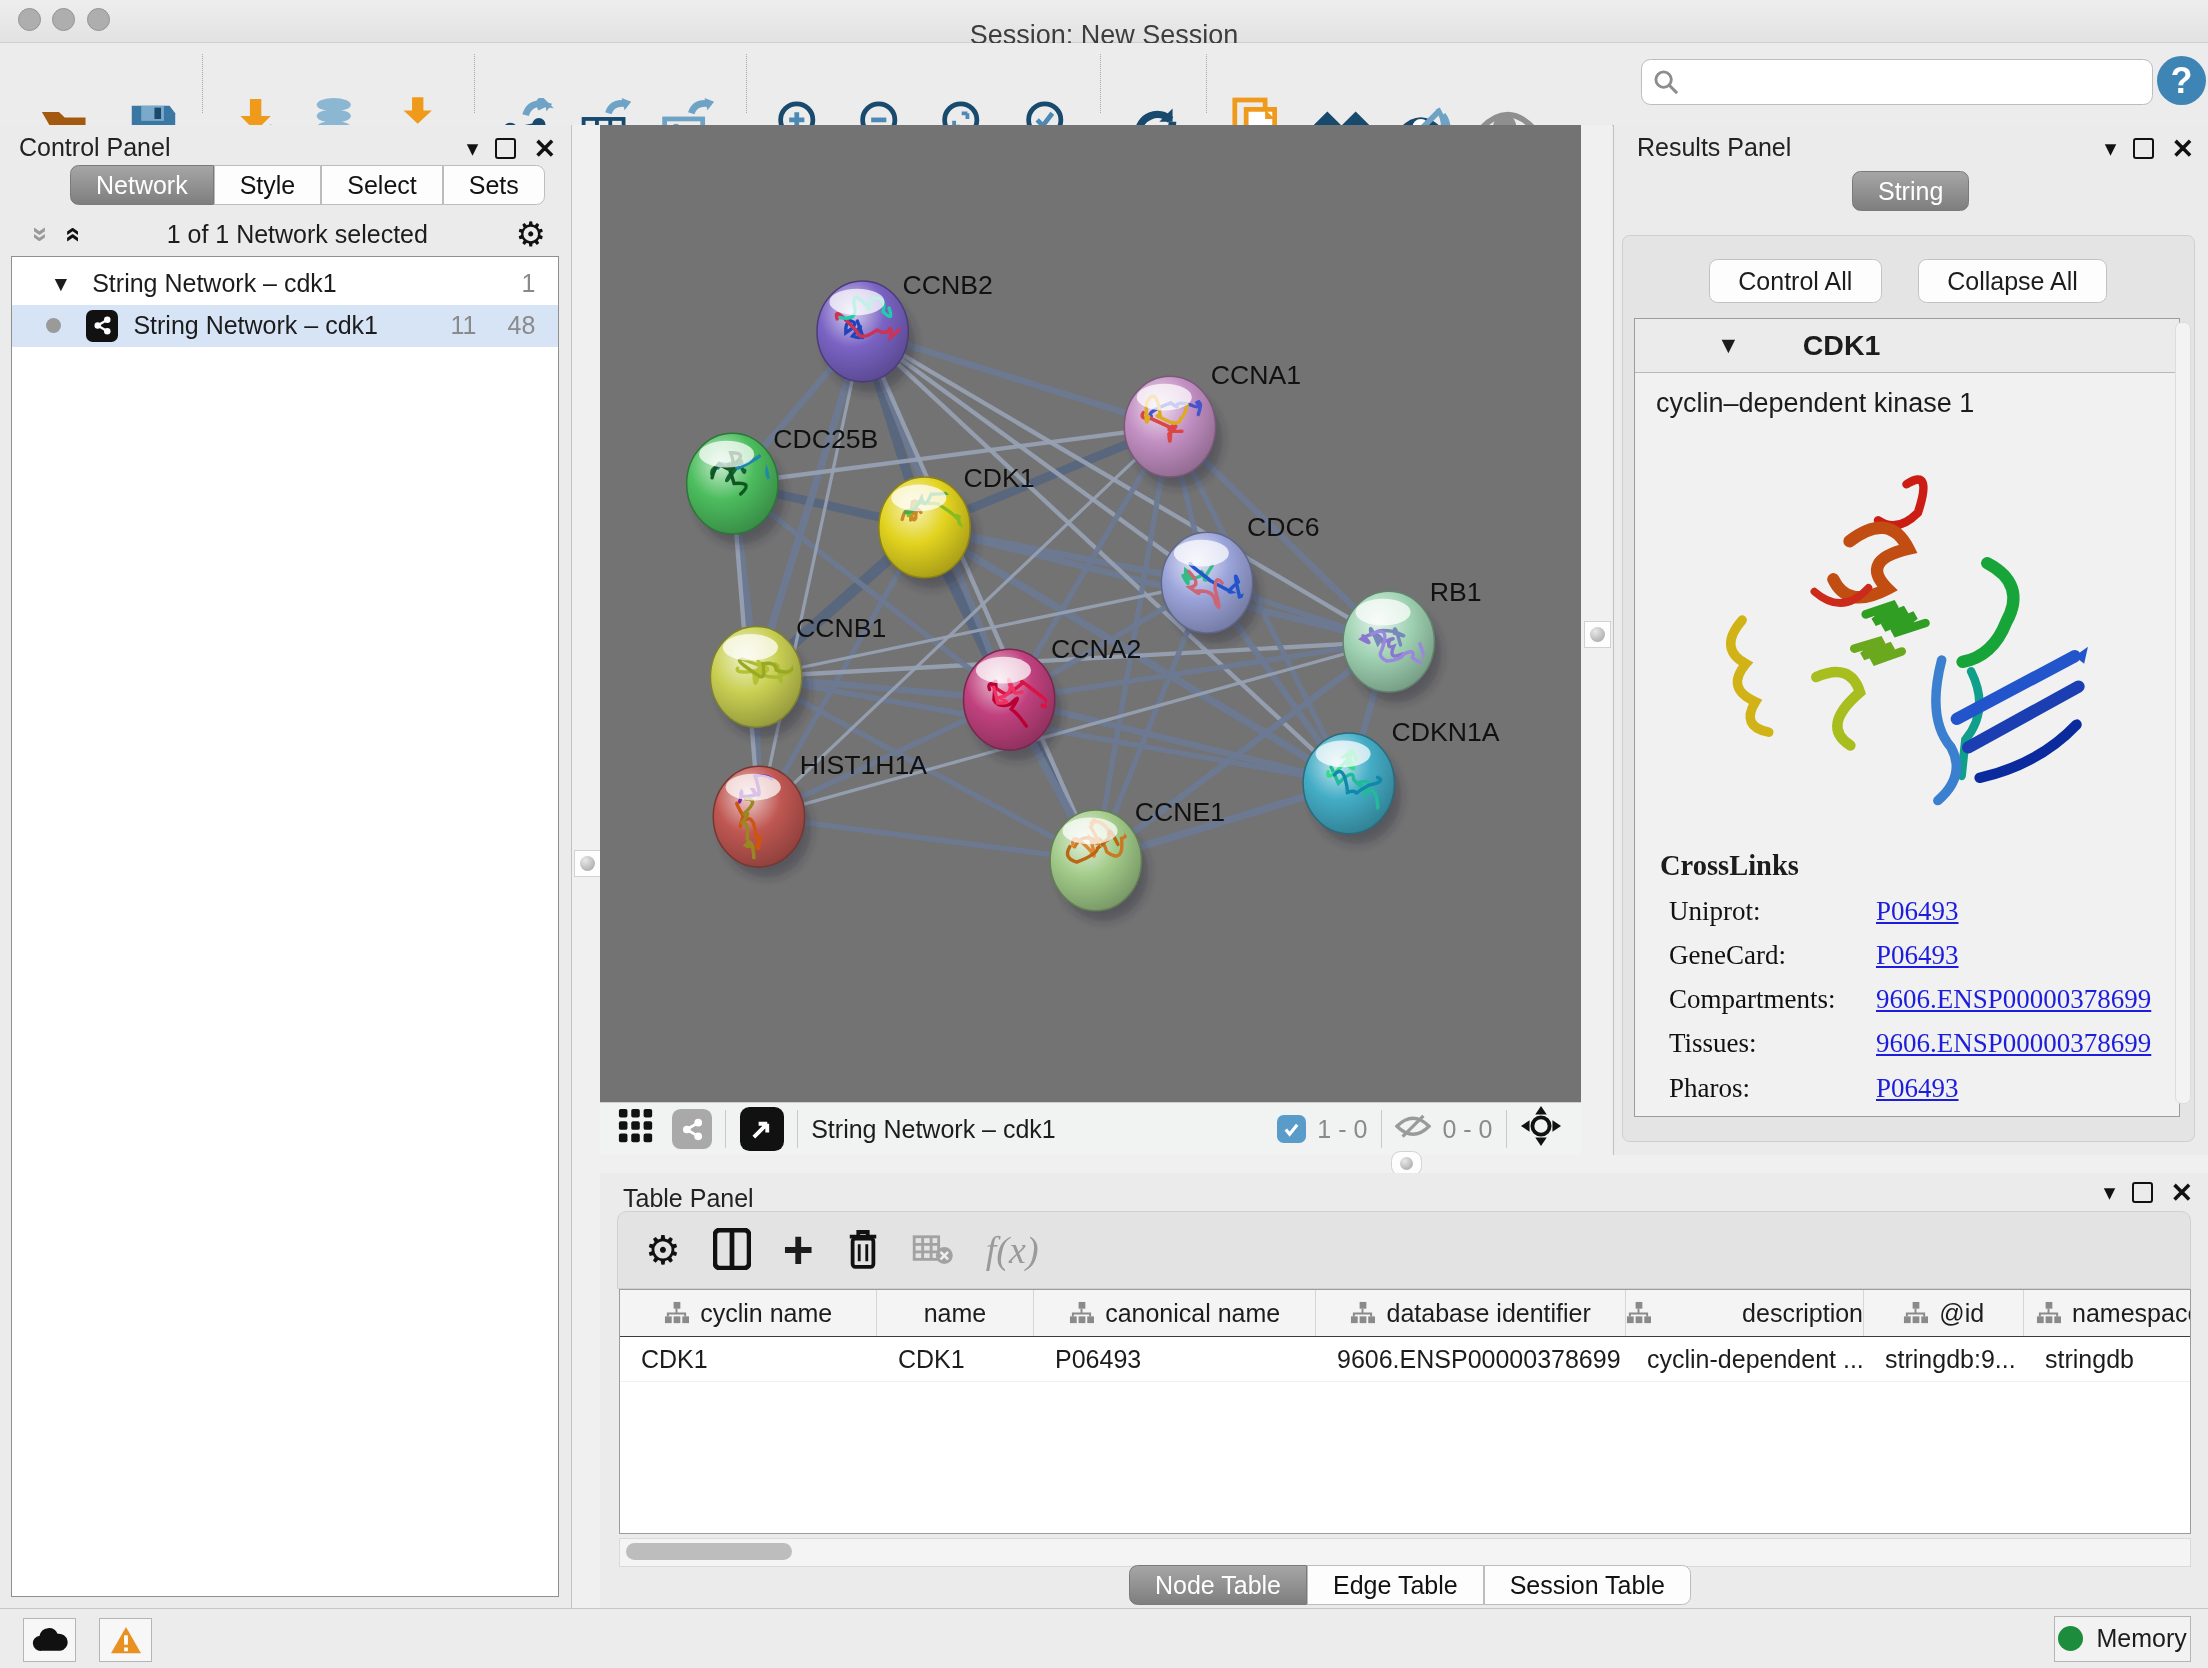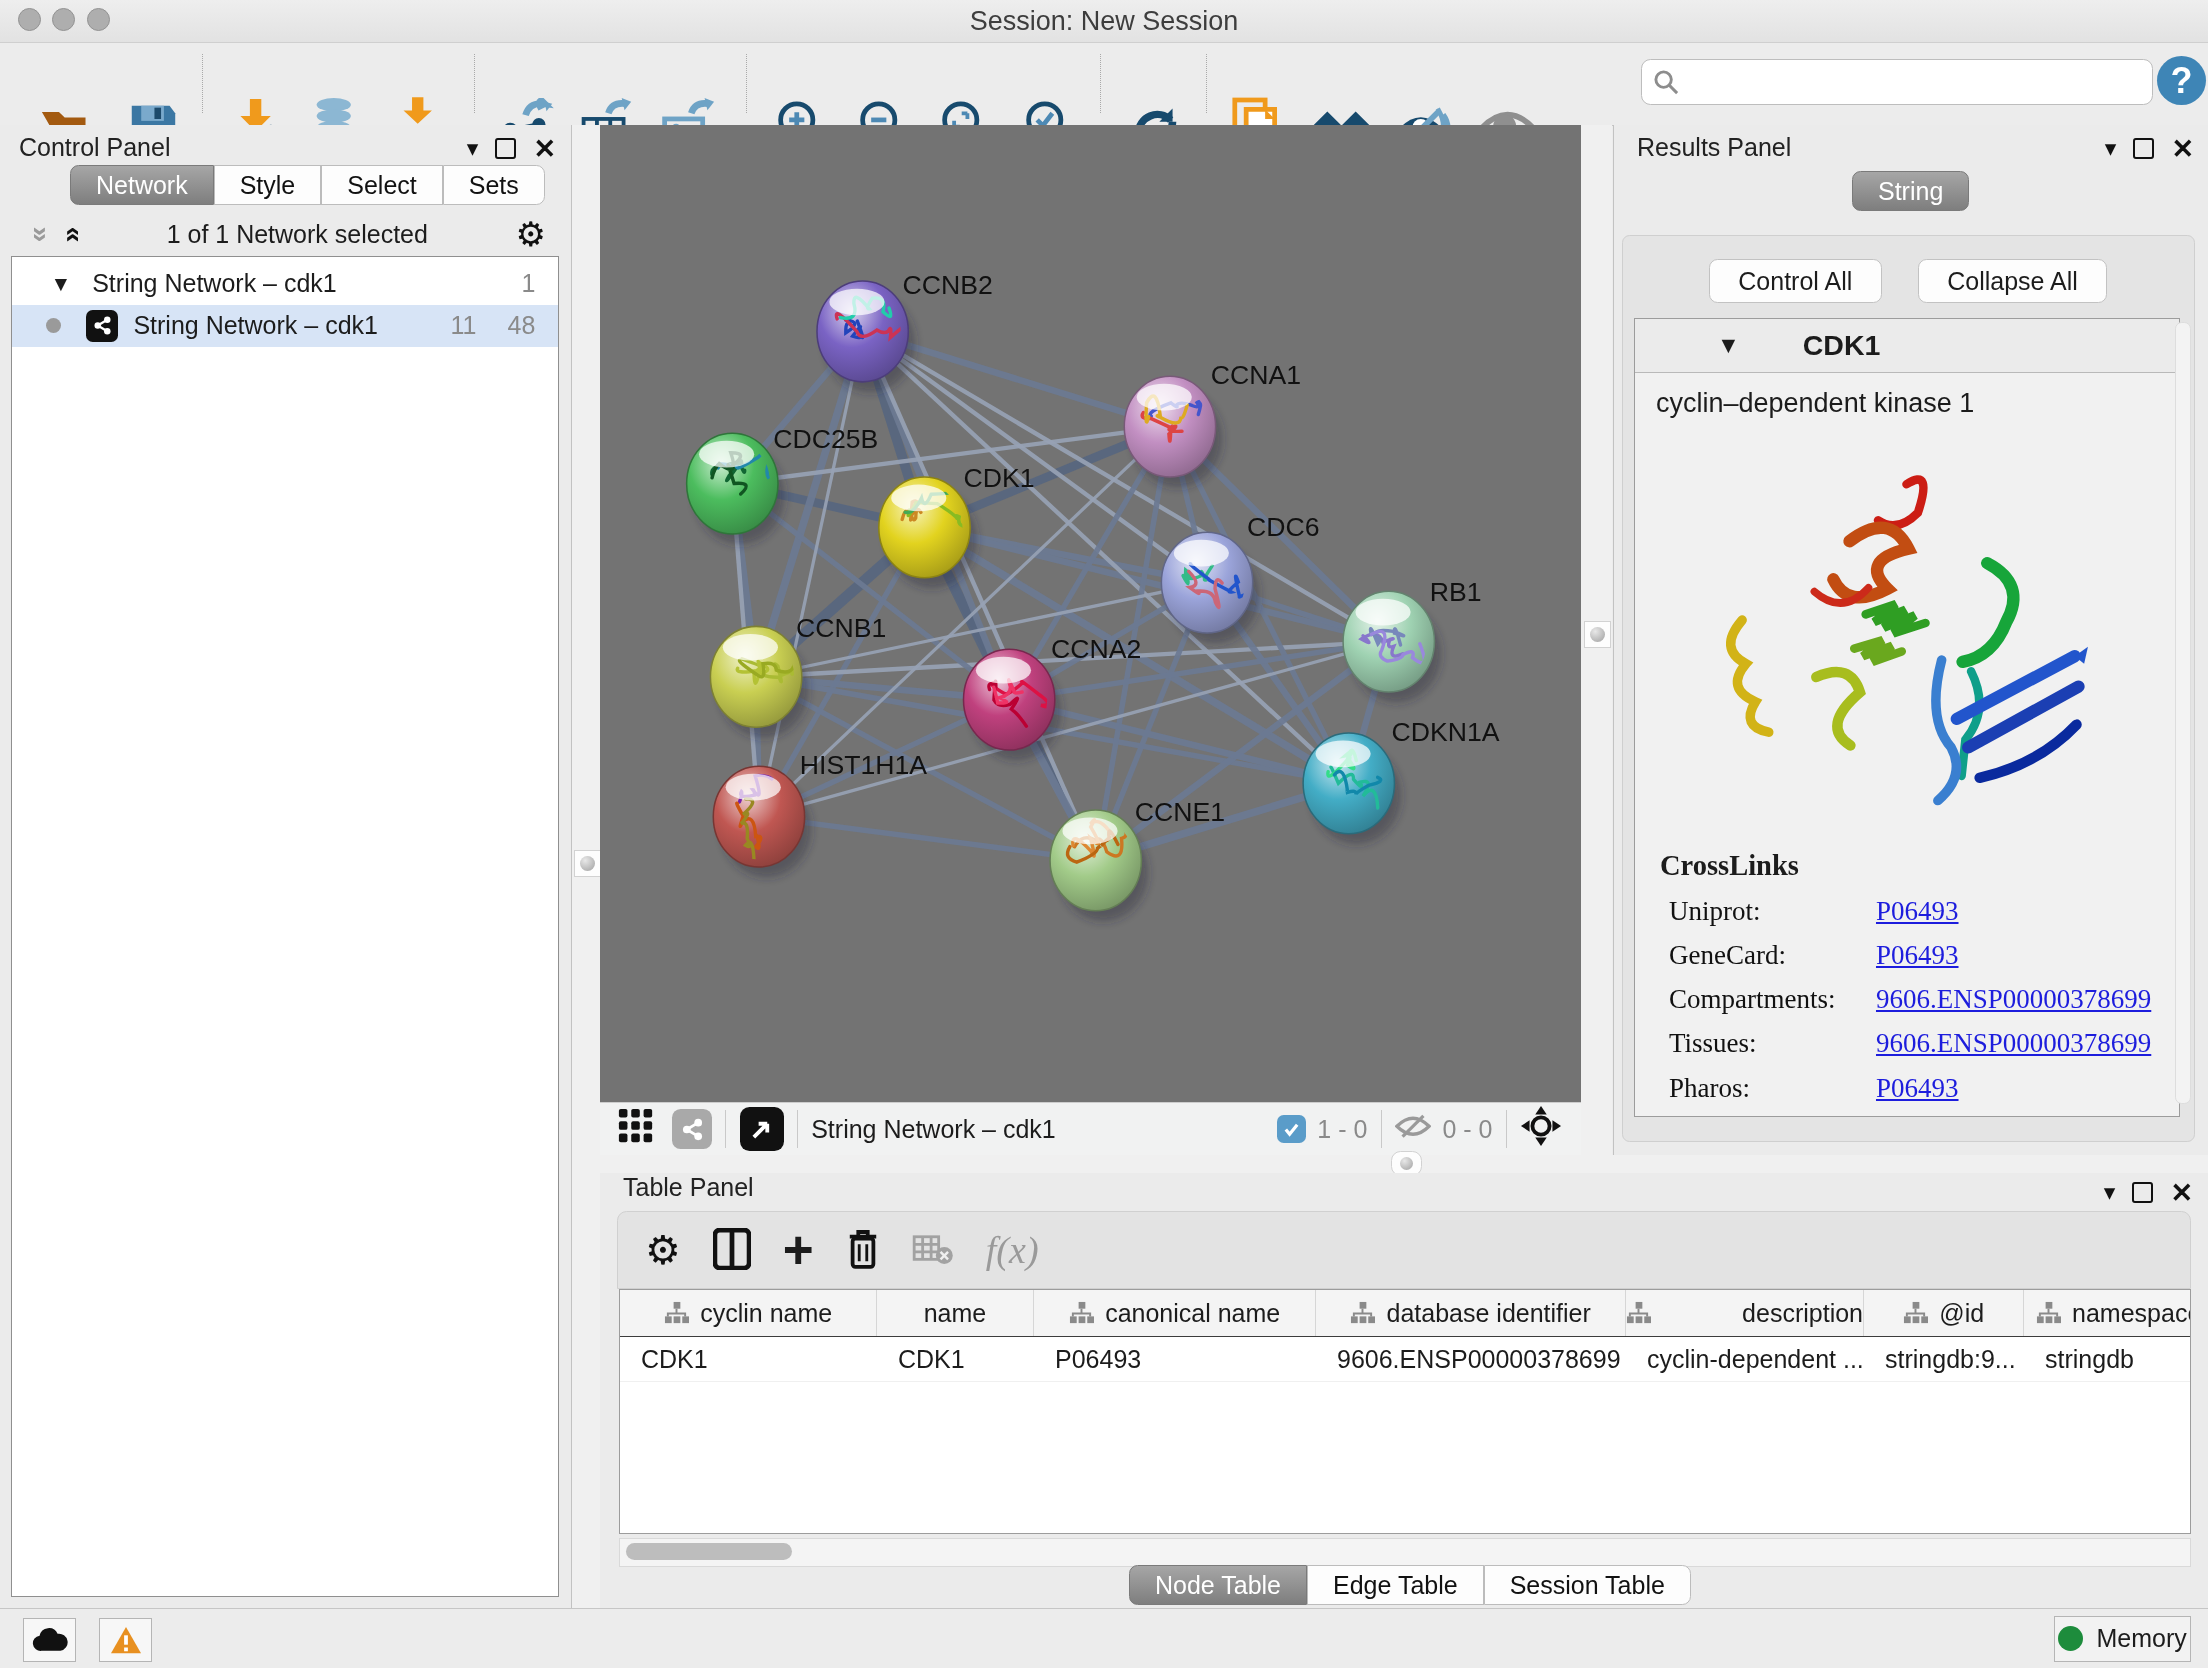--- a/index.html
+++ b/index.html
@@ -3,21 +3,21 @@
 <meta charset="utf-8">
 <style>
   html,body{margin:0;padding:0;background:#d8d8d8;}
   #window{position:relative;width:2208px;height:1668px;background:#ececec;
           font-family:"Liberation Sans",sans-serif;color:#1c1c1c;overflow:hidden;}
   .abs{position:absolute;}
   
   #titlebar{left:0;top:0;width:2208px;height:42px;background:linear-gradient(#eeeeee,#e2e2e2);
             border-bottom:1px solid #cfcfcf;}
   .traffic{width:21px;height:21px;border-radius:50%;background:#aeaeae;border:1px solid #939393;display:inline-block;}
-  #title-text{left:0;top:0;width:2208px;height:42px;line-height:42px;text-align:center;
+  #title-text{left:0;top:14px;width:2208px;height:42px;line-height:42px;text-align:center;
               font-size:27px;color:#3d3d3d;}
   
   #toolbar{left:0;top:43px;width:2208px;height:82px;background:#ececec;border-bottom:1px solid #c6c6c6;}
   .tbtn{position:absolute;top:53px;width:63px;height:63px;display:flex;align-items:center;justify-content:center;cursor:pointer;}
   .tsep{position:absolute;top:11.4px;height:59px;width:0;border-left:1.9px dotted #a9a9a9;}
   #search-box{position:absolute;left:1641px;top:16px;width:487px;height:44px;background:#fff;
               border:1px solid #bdbdbd;border-radius:9.5px;display:flex;align-items:center;padding:0 11.4px;}
   #search-box input{border:none;outline:none;font-size:25px;flex:1;background:transparent;margin-left:9.5px;
                     font-family:"Liberation Sans",sans-serif;}
   #help-btn{position:absolute;left:2157px;top:13.3px;width:49px;height:49px;border-radius:50%;background:#3e85b6;
@@ -694,21 +694,21 @@
     </div>
   </div>
 
   <div class="abs divider" style="left:600px;top:1155px;width:1608px;height:18px;">
     <div class="grip-box" style="left:791px;top:-3.8px;width:28.5px;height:23px;border-radius:9.5px;">
         <div class="grip-dot" style="width:13.3px;height:13.3px;"></div>
       </div>
   </div>
 
   <div class="abs" id="table-panel">
-    <div class="abs" style="left:23px;top:0;"><span class="panel-head">Table Panel</span></div>
+    <div class="abs" style="left:23px;top:11px;"><span class="panel-head">Table Panel</span></div>
     <div class="abs winctl" style="right:15px;top:3.8px;">
       <span class="wc-collapse">▾</span>
       <span class="wc-max"></span>
       <span class="wc-close">✕</span>
     </div>
     <div id="tp-toolbar">
       <span class="gear" style="font-size:40px;">⚙</span>
       <span><svg width="38" height="42" viewBox="0 0 40 44">
             <rect x="2" y="2" width="36" height="40" rx="5" fill="none" stroke="#111" stroke-width="5"></rect>
             <path d="M20,2 v40" stroke="#111" stroke-width="5"></path>

